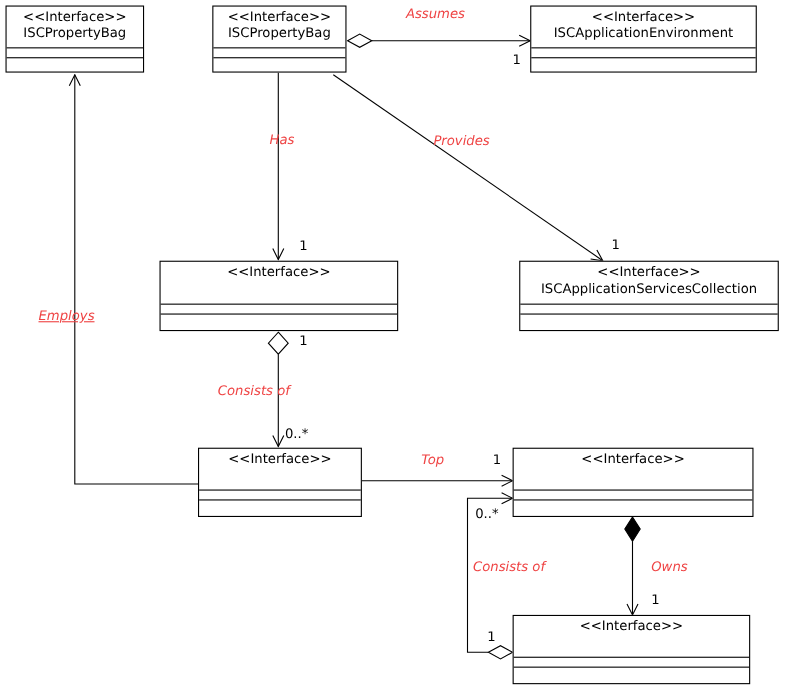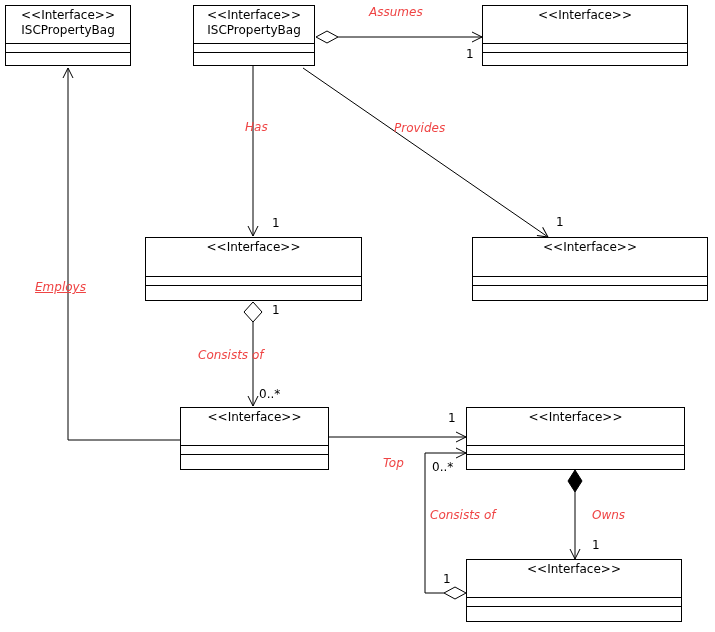--- a/index.html
+++ b/index.html
@@ -134,36 +134,38 @@
       <span class="uml-stereotype">&lt;&lt;Interface&gt;&gt;</span>
       <span class="uml-classname">ISCPropertyBag</span>
     </div>
     <div class="uml-attr-compartment"></div>
     <div class="uml-op-compartment"></div>
   </div>
 
   <div class="uml-class" style="left:482px; top:5px; width:206px; height:61px;">
     <div class="uml-name-compartment" style="height:37px;">
       <span class="uml-stereotype">&lt;&lt;Interface&gt;&gt;</span>
+      <span class="uml-classname">ISCApplicationEnvironment</span>
     </div>
     <div class="uml-attr-compartment"></div>
     <div class="uml-op-compartment"></div>
   </div>
 
   <div class="uml-class" style="left:145px; top:237px; width:217px; height:64px;">
     <div class="uml-name-compartment" style="height:38px;">
       <span class="uml-stereotype">&lt;&lt;Interface&gt;&gt;</span>
     </div>
     <div class="uml-attr-compartment"></div>
     <div class="uml-op-compartment"></div>
   </div>
 
   <div class="uml-class" style="left:472px; top:237px; width:236px; height:64px;">
     <div class="uml-name-compartment" style="height:38px;">
       <span class="uml-stereotype">&lt;&lt;Interface&gt;&gt;</span>
+      <span class="uml-classname">ISCApplicationServicesCollection</span>
     </div>
     <div class="uml-attr-compartment"></div>
     <div class="uml-op-compartment"></div>
   </div>
 
   <div class="uml-class" style="left:180px; top:407px; width:149px; height:63px;">
     <div class="uml-name-compartment" style="height:37px;">
       <span class="uml-stereotype">&lt;&lt;Interface&gt;&gt;</span>
     </div>
     <div class="uml-attr-compartment"></div>
@@ -189,21 +191,21 @@
   <div class="edge-label" style="left:369px; top:5px;">Assumes</div>
 
   <div class="edge-label" style="left:245px; top:120px;">Has</div>
 
   <div class="edge-label" style="left:394px; top:121px;">Provides</div>
 
   <div class="edge-label" style="left:35px; top:280px;text-decoration:underline;">Employs</div>
 
   <div class="edge-label" style="left:198px; top:348px;">Consists of</div>
 
-  <div class="edge-label" style="left:383px; top:411px;margin-top:45px;">Top</div>
+  <div class="edge-label" style="left:383px; top:411px;">Top</div>
 
   <div class="edge-label" style="left:430px; top:508px;">Consists of</div>
 
   <div class="edge-label" style="left:592px; top:508px;">Owns</div>
 
   <div class="mult-label" style="left:466px; top:47px;">1</div>
 
   <div class="mult-label" style="left:272px; top:216px;">1</div>
 
   <div class="mult-label" style="left:556px; top:215px;">1</div>

